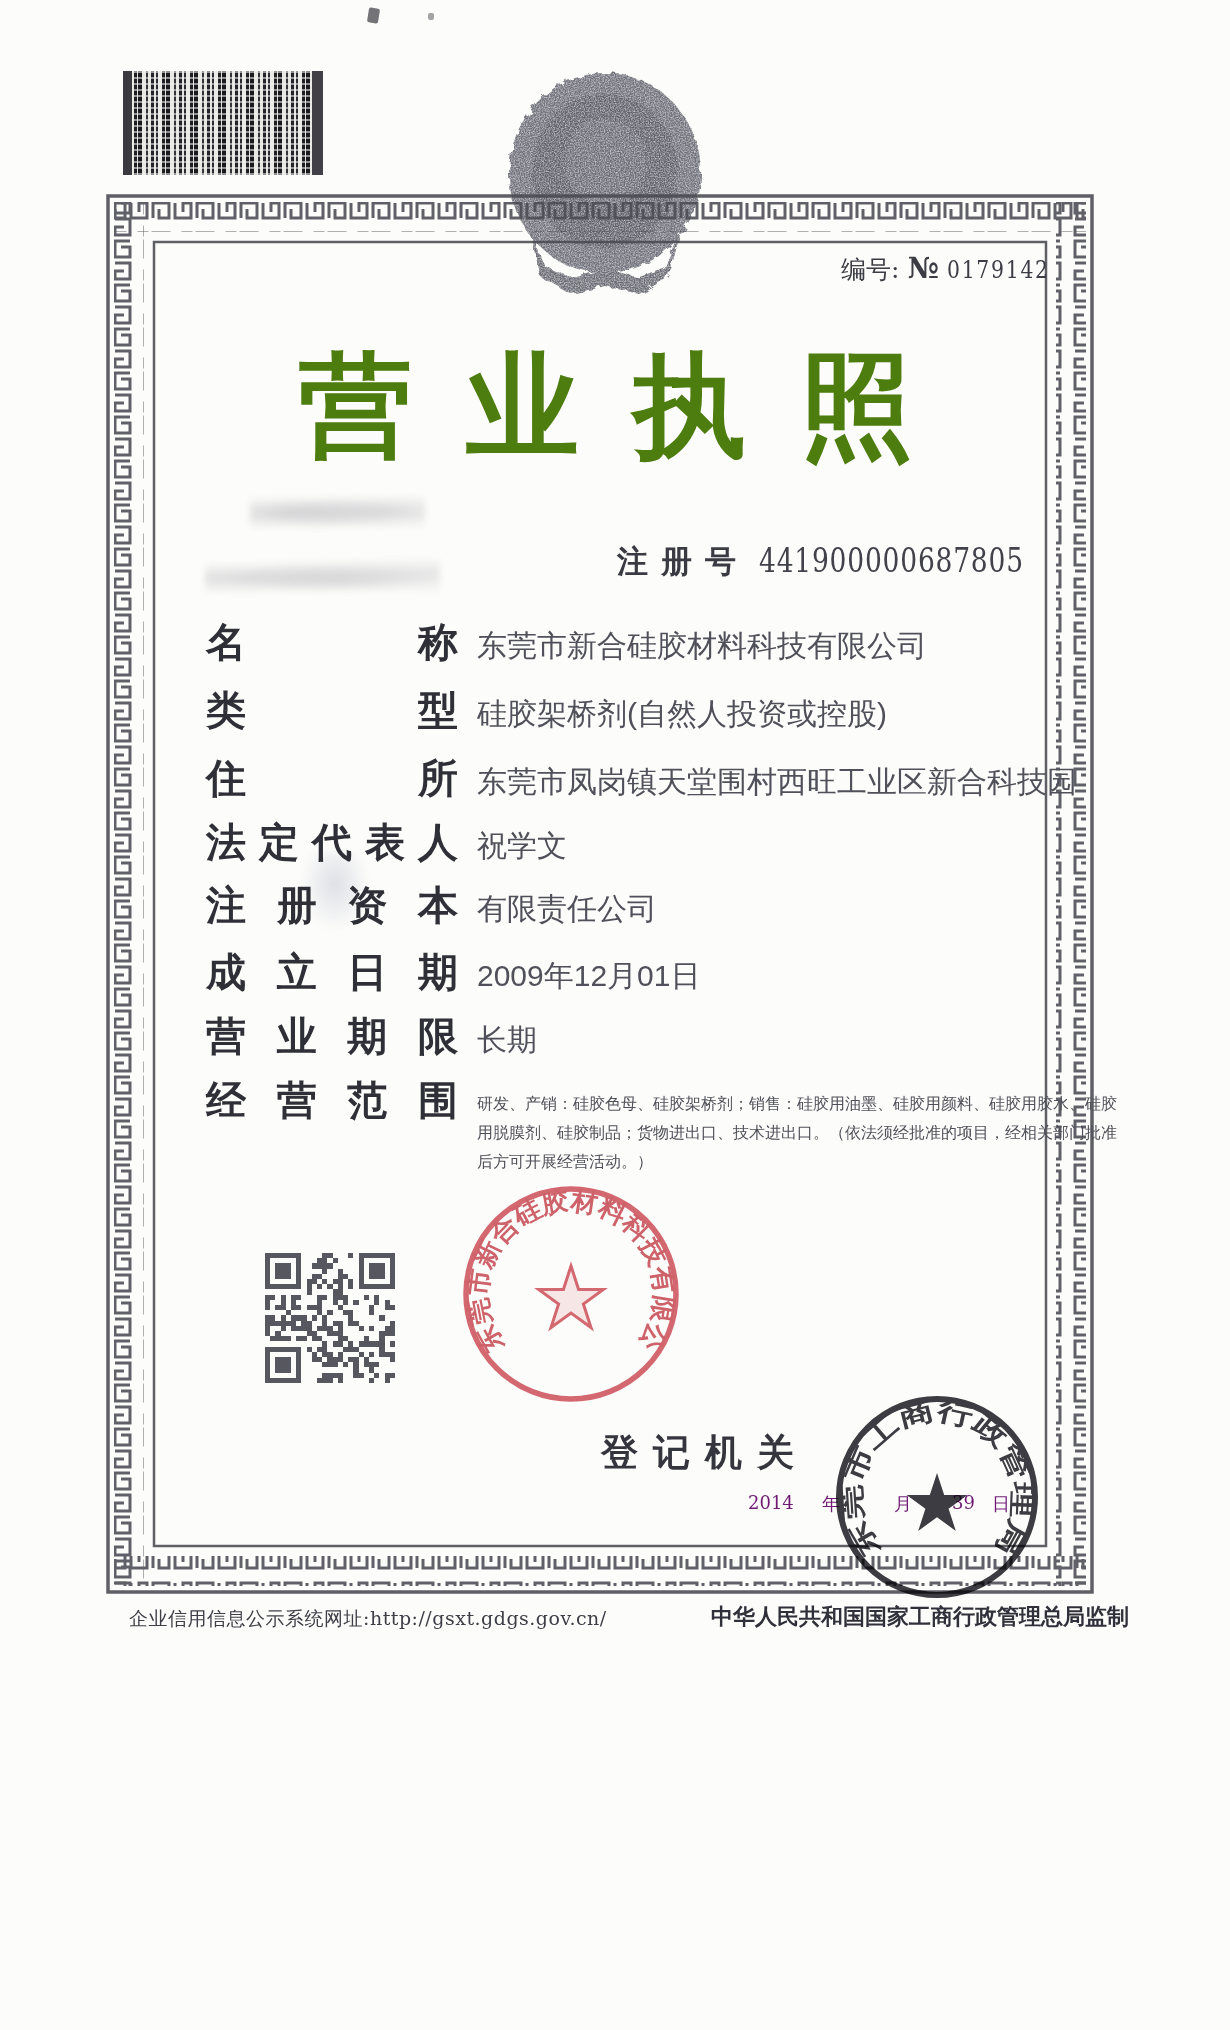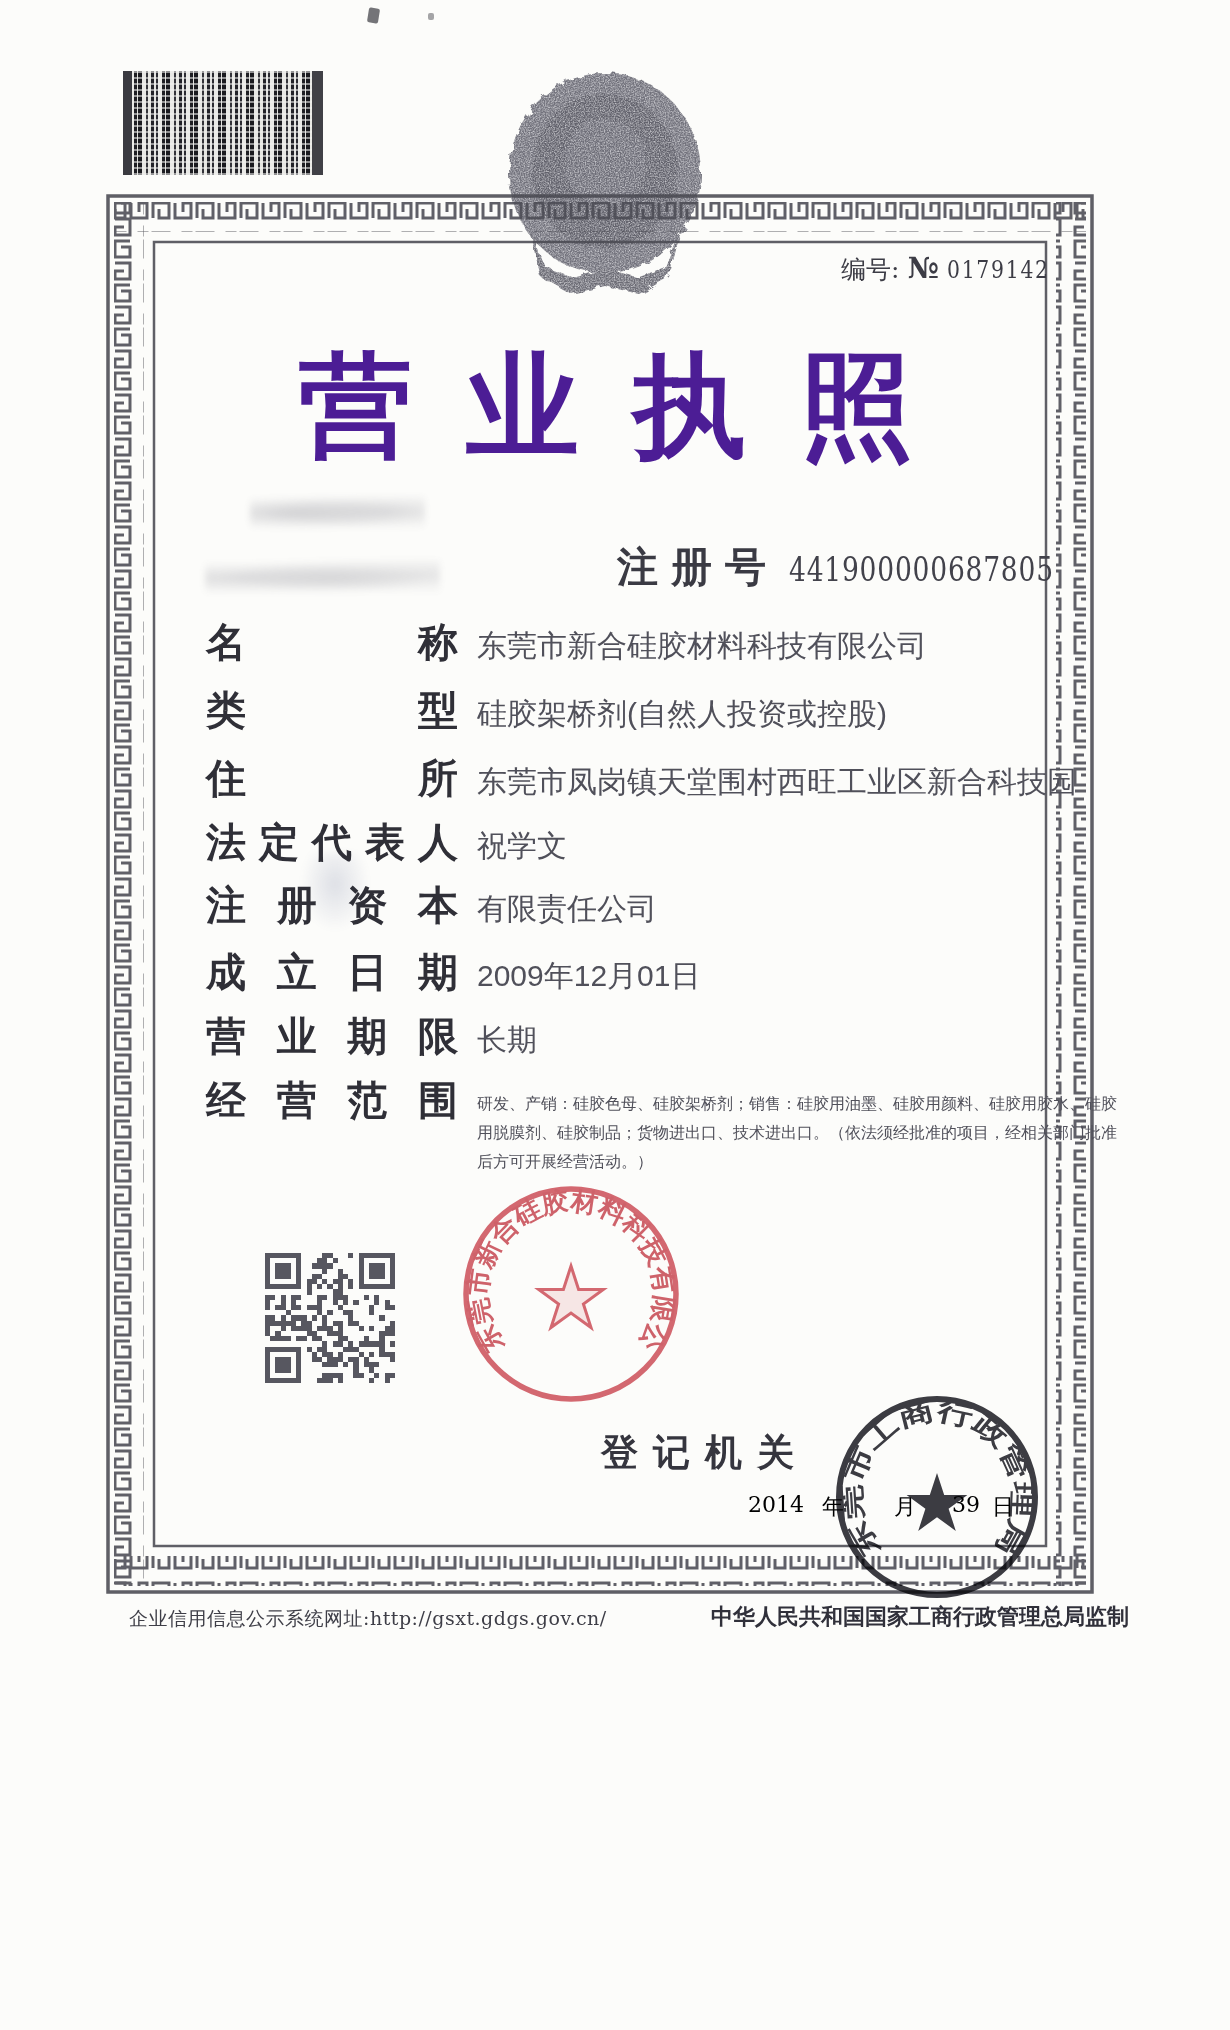--- a/index.html
+++ b/index.html
@@ -37,44 +37,44 @@
   .emblem{position:absolute;left:503px;top:70px;}
 
   
   .serial{position:absolute;left:841px;top:251px;white-space:nowrap;color:#3c3c45;
     font-family:"DejaVu Serif",serif;font-size:25px;}
   .serial .numero{font-weight:700;font-size:29px;}
   .serial .digits{display:inline-block;font-size:24px;letter-spacing:2px;transform:scaleX(.85);
     transform-origin:left;vertical-align:baseline;}
   .title{position:absolute;left:299px;top:344px;margin:0;white-space:nowrap;
     font-family:"DejaVu Serif",serif;font-weight:900;font-size:113px;line-height:1.1;
-    letter-spacing:54px;color:#4c1d95;}
+    letter-spacing:54px;color:#4d7c0f;}
   .regno{position:absolute;left:617px;top:540px;white-space:nowrap;}
-  .regno-label{font-family:"DejaVu Serif",serif;font-weight:600;font-size:41px;letter-spacing:13px;color:#3a3a43;margin-top:40px;}
+  .regno-label{font-family:"DejaVu Serif",serif;font-weight:600;font-size:31px;letter-spacing:13px;color:#3a3a43;margin-top:40px;}
   .regno-value{display:inline-block;font-family:"DejaVu Serif",serif;font-size:34px;color:#42424b;
     letter-spacing:1px;transform:scaleX(.78);transform-origin:left;margin-left:6px;}
 
   
   .field{position:absolute;left:206px;white-space:nowrap;}
   .flabel{width:252px;display:flex;justify-content:space-between;
     font-family:"DejaVu Serif",serif;font-weight:700;font-size:40px;line-height:1;color:#2f2f37;}
   .fvalue{position:absolute;left:271px;top:7px;font-size:30px;line-height:1.1;color:#50505a;}
   .field.scope .fvalue{width:642px;white-space:normal;font-size:16px;line-height:29px;top:9px;}
 
   
   .qr{position:absolute;left:265px;top:1253px;width:130px;height:130px;shape-rendering:crispEdges;opacity:.92;}
 
   
   .seal-red{position:absolute;left:456px;top:1179px;mix-blend-mode:multiply;opacity:.85;}
   .seal-black{position:absolute;left:832px;top:1392px;mix-blend-mode:multiply;opacity:.9;}
 
   
   .registrar-label{position:absolute;left:601px;top:1428px;white-space:nowrap;
     font-family:"DejaVu Serif",serif;font-weight:700;font-size:37px;letter-spacing:15px;color:#35353e;}
-  .dp{position:absolute;top:1492px;font-family:"DejaVu Serif",serif;font-size:22px;color:#000000;}
+  .dp{position:absolute;top:1492px;font-family:"DejaVu Serif",serif;font-size:18px;color:#701a75;}
   .dp.year{left:748px;} .dp.yunit{left:822px;} .dp.munit{left:894px;} .dp.day{left:952px;} .dp.dunit{left:992px;}
   .footer-left{position:absolute;left:101px;top:1606px;font-family:"DejaVu Serif",serif;
     font-size:19px;letter-spacing:.5px;color:#3e3e47;white-space:nowrap;margin-left:28px;}
   .footer-right{position:absolute;left:711px;top:1602px;font-family:"DejaVu Serif",serif;
     font-weight:600;font-size:22px;color:#30303a;white-space:nowrap;}
 </style>
 </head>
 <body>
 
 <div class="page">

